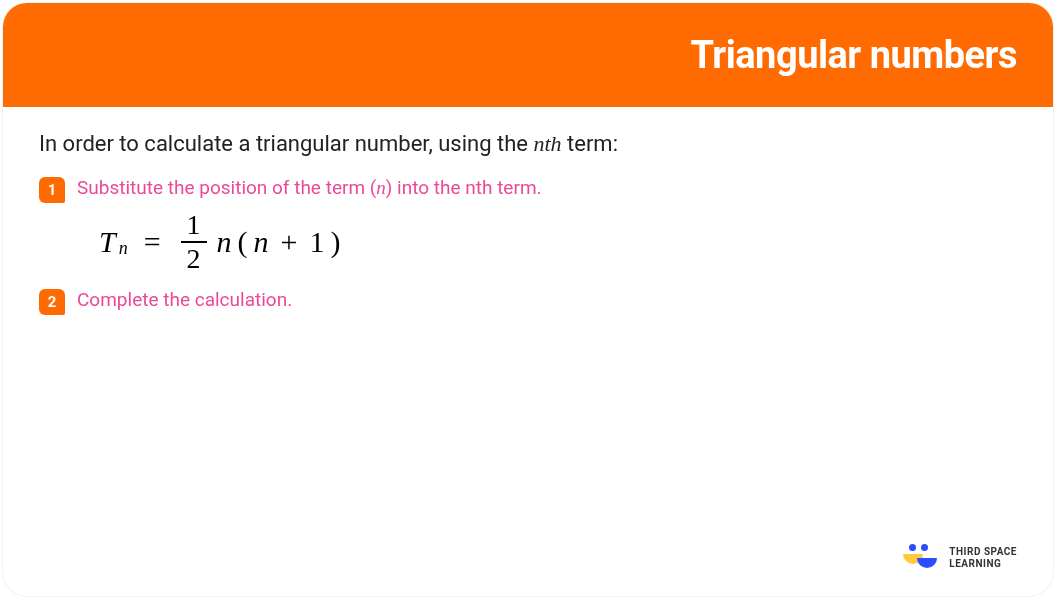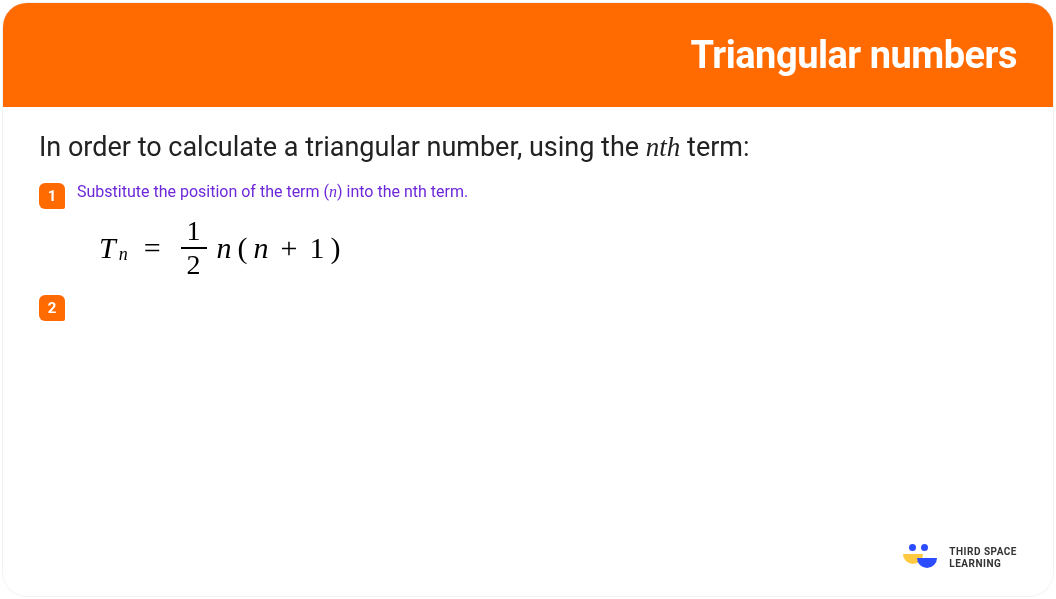--- a/index.html
+++ b/index.html
@@ -32,21 +32,21 @@
     }
     .header h1 {
       font-size: 38px;
       font-weight: 700;
       letter-spacing: -0.5px;
     }
     .content {
       padding: 24px 36px;
     }
     .intro {
-      font-size: 27px;
+      font-size: 22px;
       color: #222;
       margin-bottom: 18px;
       font-weight: 400;
     }
     .intro .nth {
       font-family: "Georgia", serif;
       font-style: italic;
     }
     .step {
       display: flex;
@@ -62,22 +62,22 @@
       width: 26px;
       height: 26px;
       border-radius: 6px 6px 2px 6px;
       display: flex;
       align-items: center;
       justify-content: center;
       flex-shrink: 0;
       margin-top: 2px;
     }
     .step-text {
-      font-size: 16px;
-      color: #6d28d9;
+      font-size: 19px;
+      color: #ec4899;
       line-height: 1.4;
     }
     .step-text .math-var {
       font-family: "Georgia", serif;
       font-style: italic;
     }
     .formula {
       font-family: "Georgia", "Times New Roman", serif;
       font-size: 30px;
       margin: 8px 0 14px 60px;
@@ -213,20 +213,23 @@
       <span class="expr">n</span>
         <span class="paren">(</span>
         <span class="expr">n</span>
         <span class="plus">+</span>
         <span>1</span>
         <span class="paren">)</span>
     </div>
 
     <div class="step">
       <div class="step-badge">2</div>
+      <div class="step-text">
+        <span>Complete the calculation.</span>
+      </div>
     </div>
   </div>
 
   <div class="logo">
     <div class="logo-icon">
       <div class="dot1"></div>
       <div class="dot2"></div>
       <div class="arc1"></div>
       <div class="arc2"></div>
     </div>

